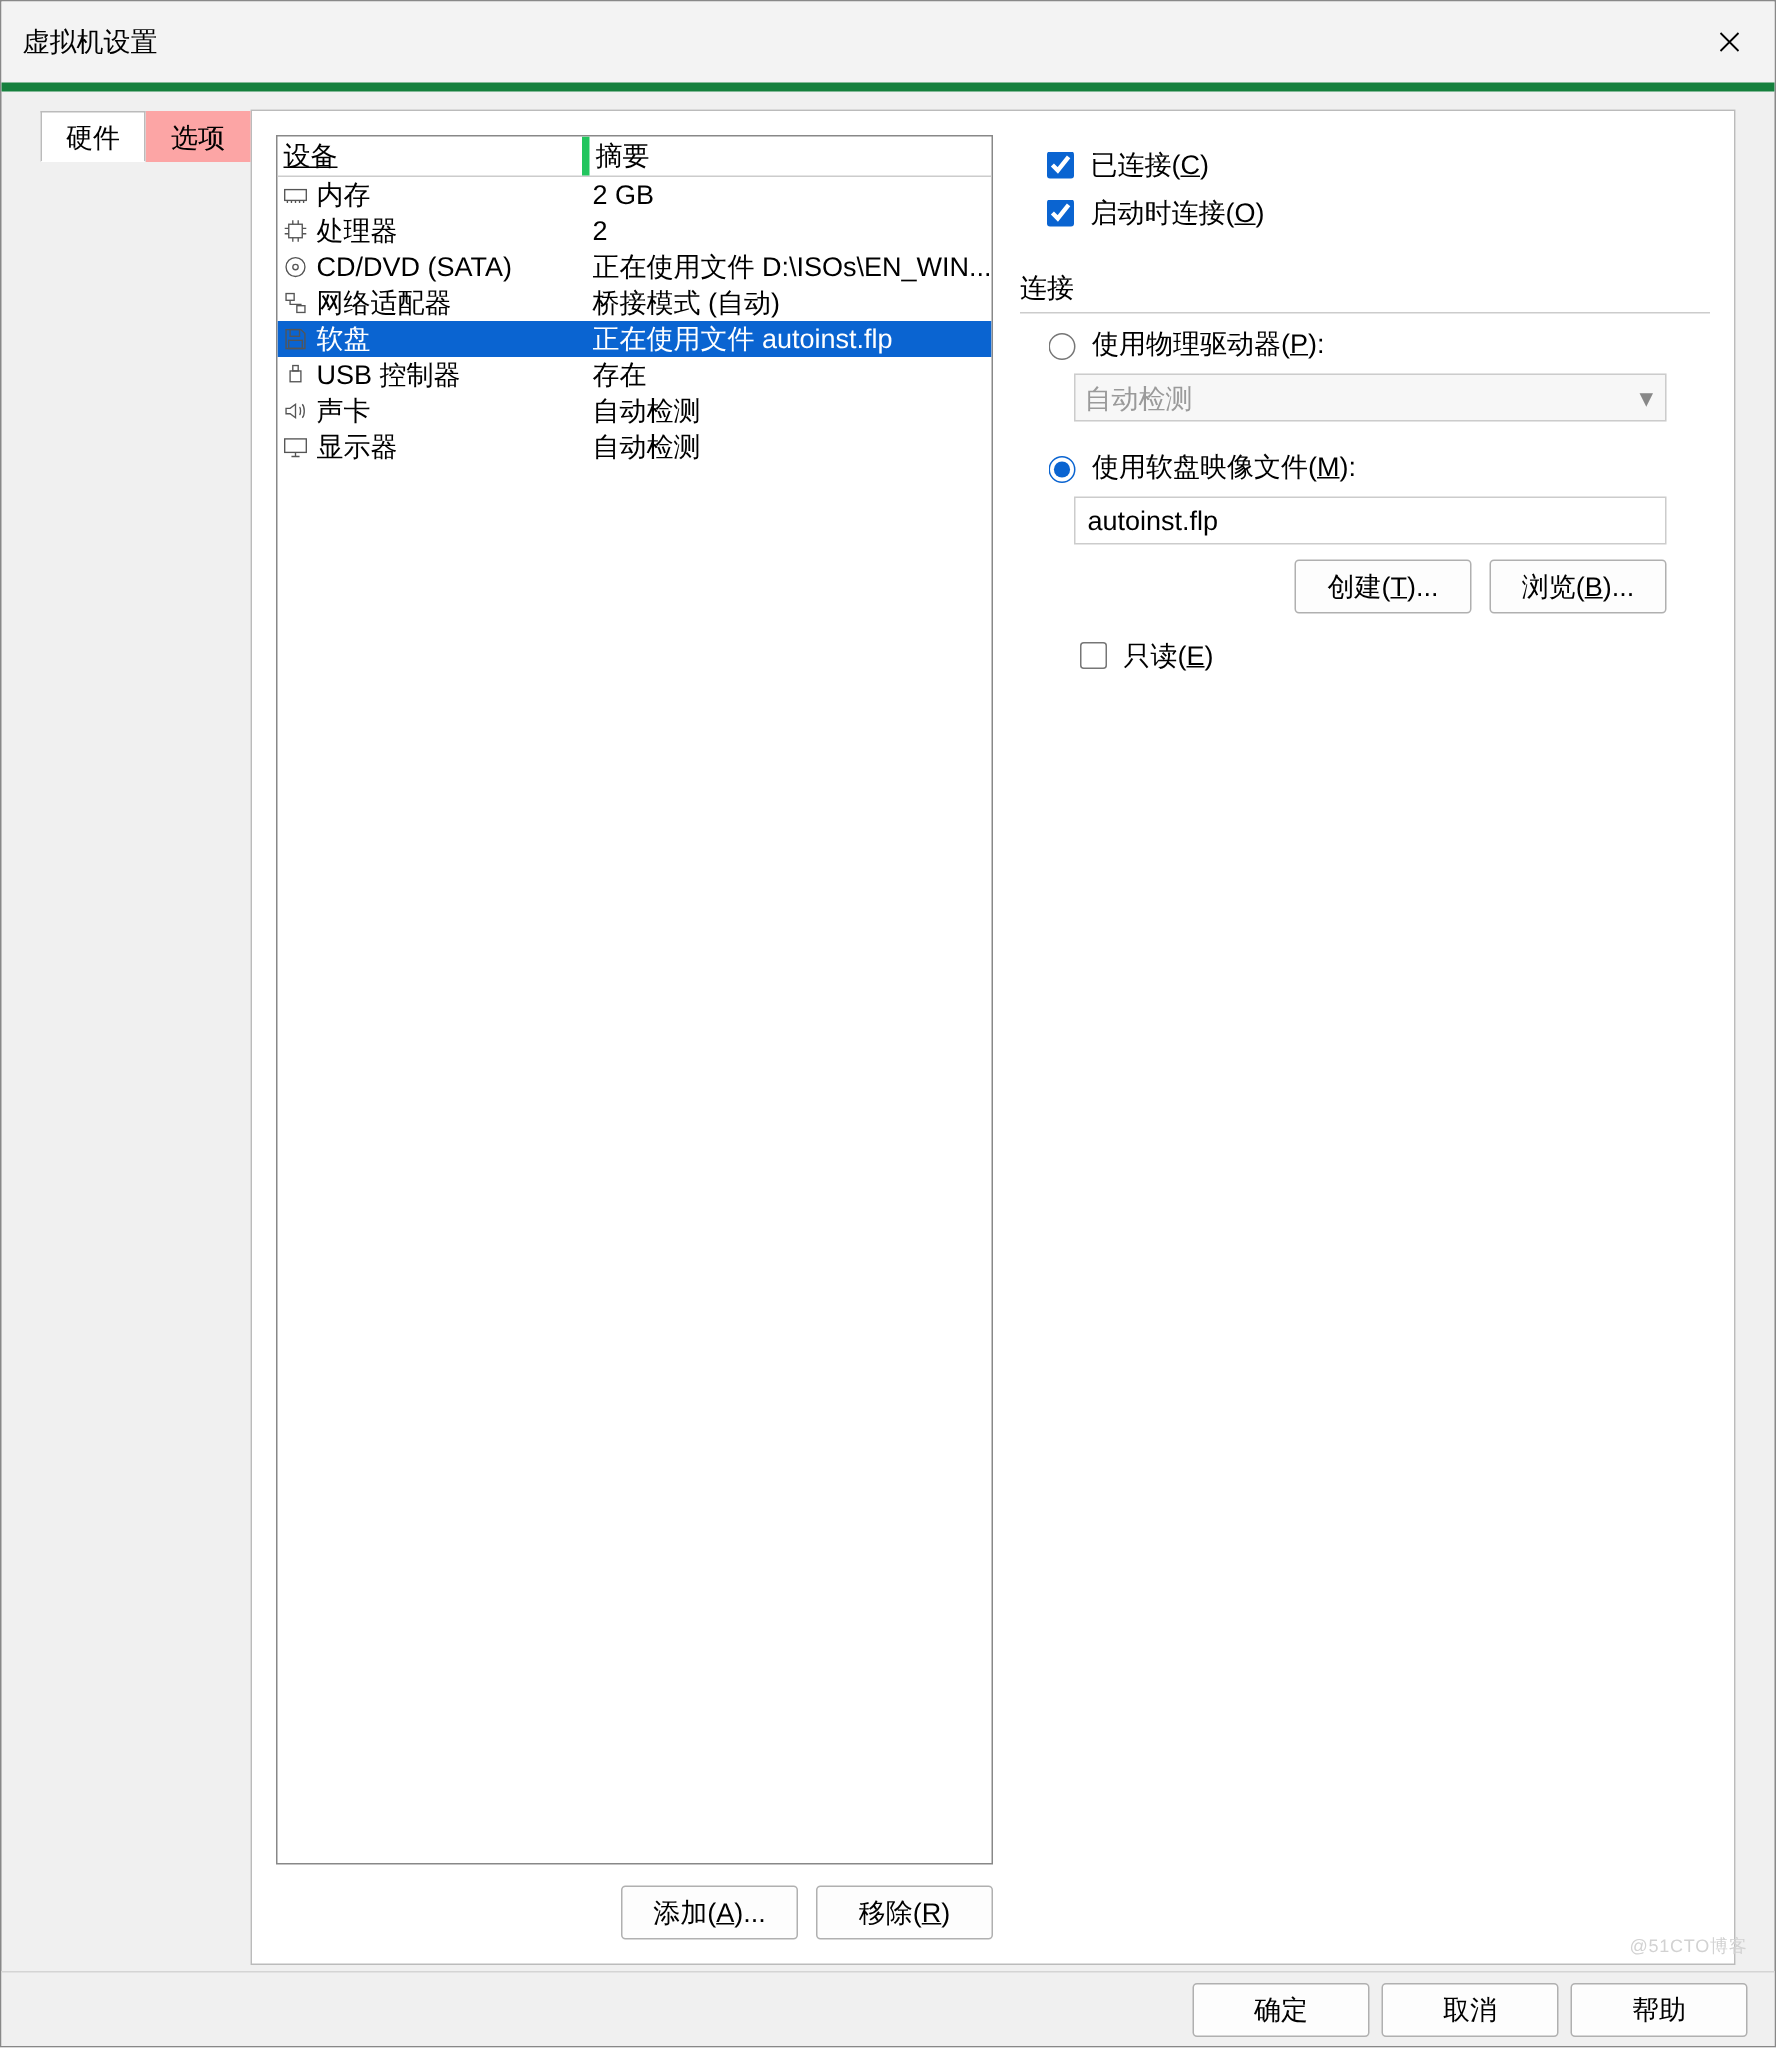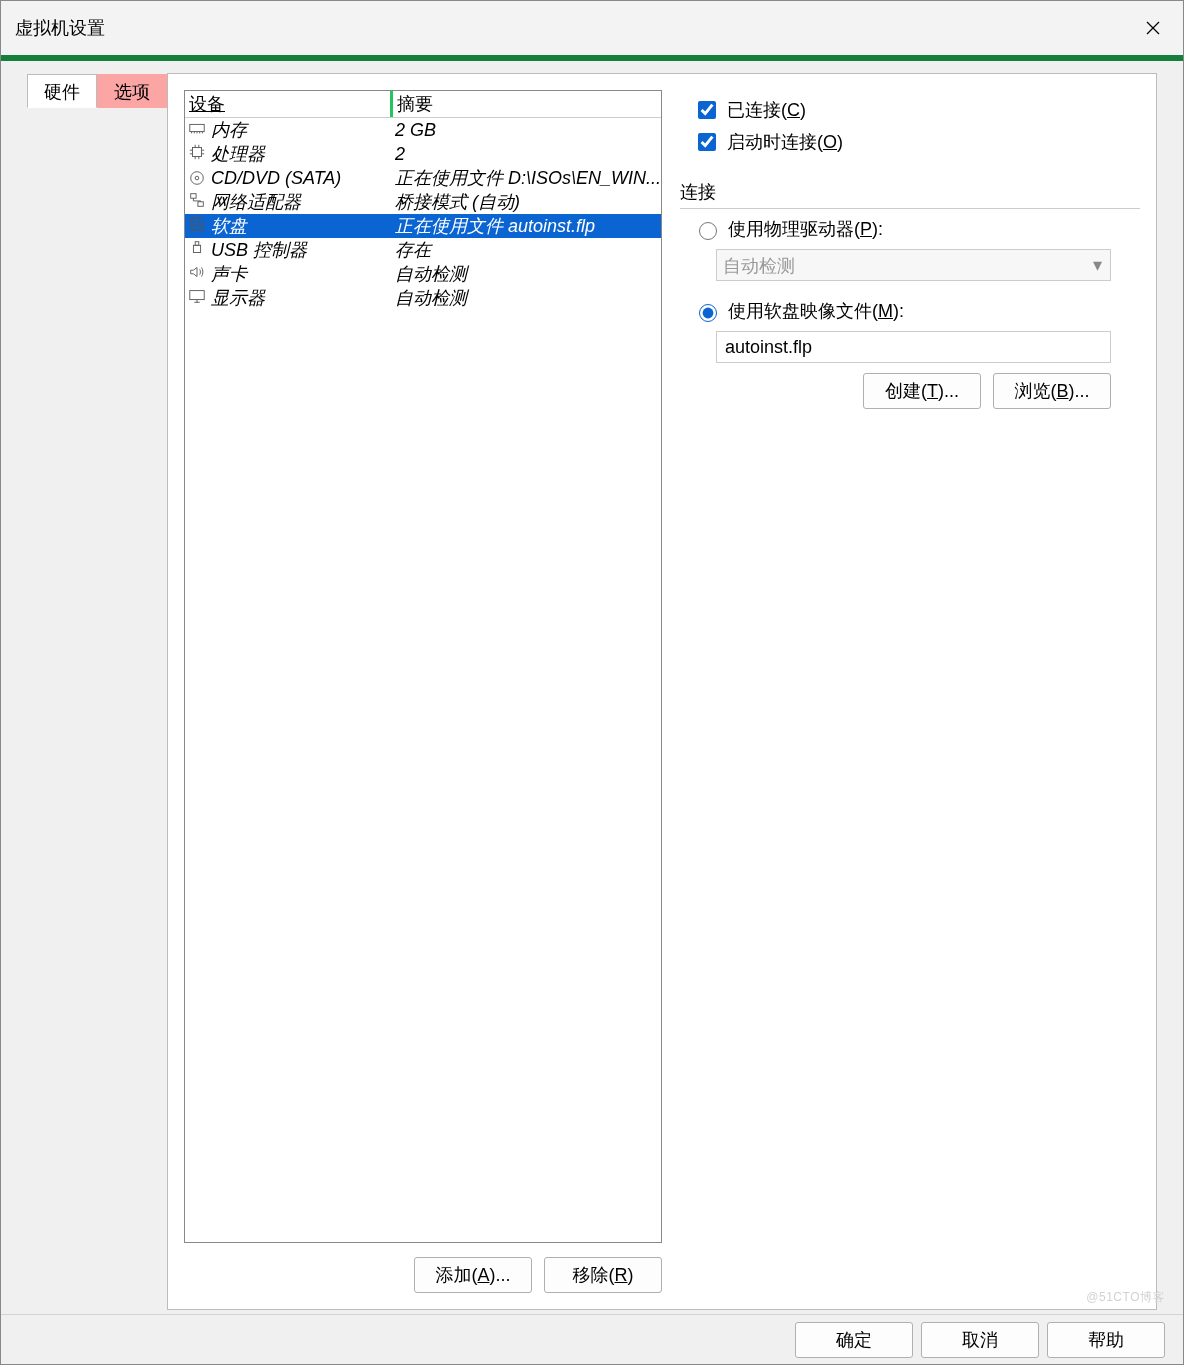--- a/index.html
+++ b/index.html
@@ -91,38 +91,38 @@
     }
     .device-header {
       display: flex;
       font-size: 18px;
       border-bottom: 1px solid #ccc;
       color: #000;
     }
     .device-header .hcell {
       padding: 1px 4px;
     }
-    .dcol1 { width: 208px; border-right: 3px solid #22c55e; text-decoration: underline; }
+    .dcol1 { width: 208px; border-right: 5px solid #22c55e; text-decoration: underline; }
     .dcol2 { flex: 1; }
     .device-rows { flex: 1; }
     .device-row {
       display: flex;
       font-size: 18px;
       height: 24px;
       align-items: center;
       cursor: default;
       color: #000;
     }
     .device-row .rcell {
       padding: 0 2px;
       white-space: nowrap;
       overflow: hidden;
       text-overflow: ellipsis;
       display: flex;
-      font-style: italic;
+      align-items: center;
     }
     .device-row .rcol1 { width: 208px; }
     .device-row .rcol2 { flex: 1; }
     .device-row.selected {
       background: #0a64d1;
       color: #fff;
     }
     .dev-icon {
       width: 20px;
       height: 20px;
@@ -413,20 +413,24 @@
             <span id="lbl-image">使用软盘映像文件(<u>M</u>):</span>
           </label>
           <div class="indent-block">
             <input type="text" class="text-input" id="tx-image" value="autoinst.flp" style="">
             <div class="inline-btns">
               <div class="btn" id="btn-create">创建(<u>T</u>)...</div>
               <div class="btn" id="btn-browse">浏览(<u>B</u>)...</div>
             </div>
           </div>
 
+          <label class="checkbox-row" style="margin-top:16px; margin-left:36px;">
+            <input type="checkbox" id="cb-readonly" style="">
+            <span id="lbl-readonly">只读(<u>E</u>)</span>
+          </label>
         </div>
       </div>
     </div>
   </div>
 
   <div class="watermark">@51CTO博客</div>
 
   <div class="action-bar">
     <div class="btn">确定</div>
     <div class="btn">取消</div>

